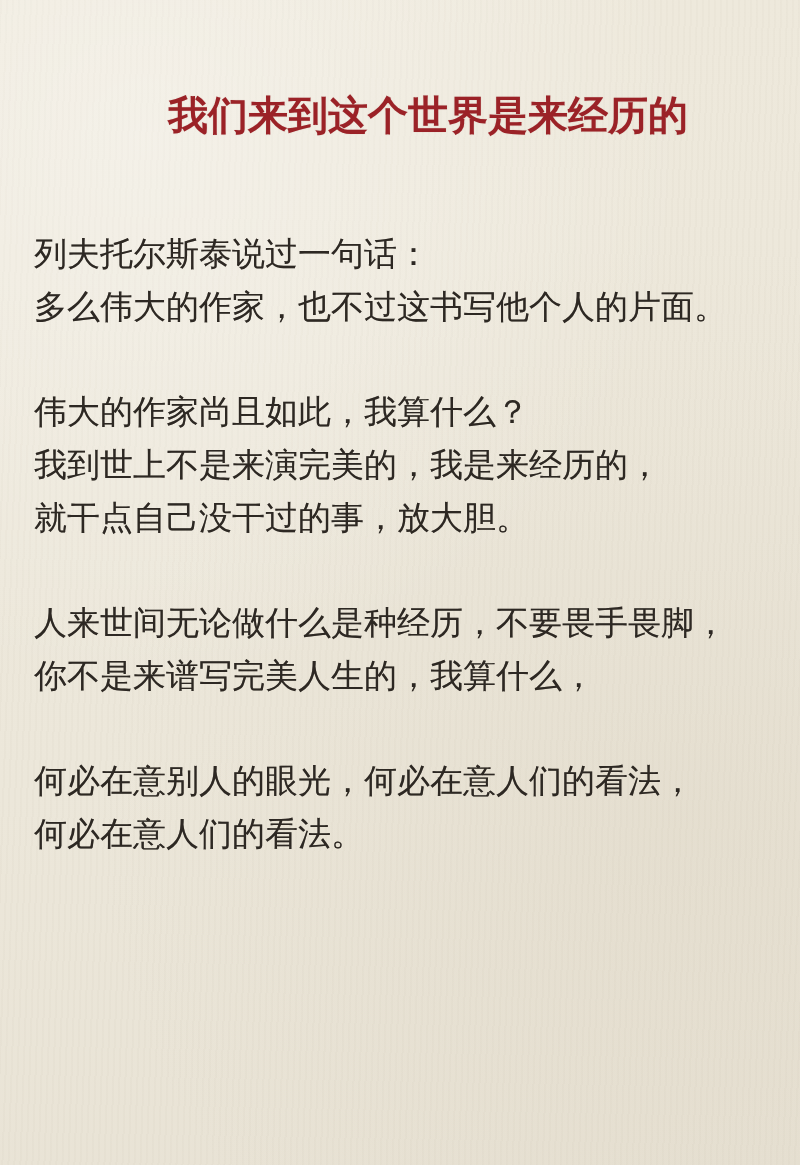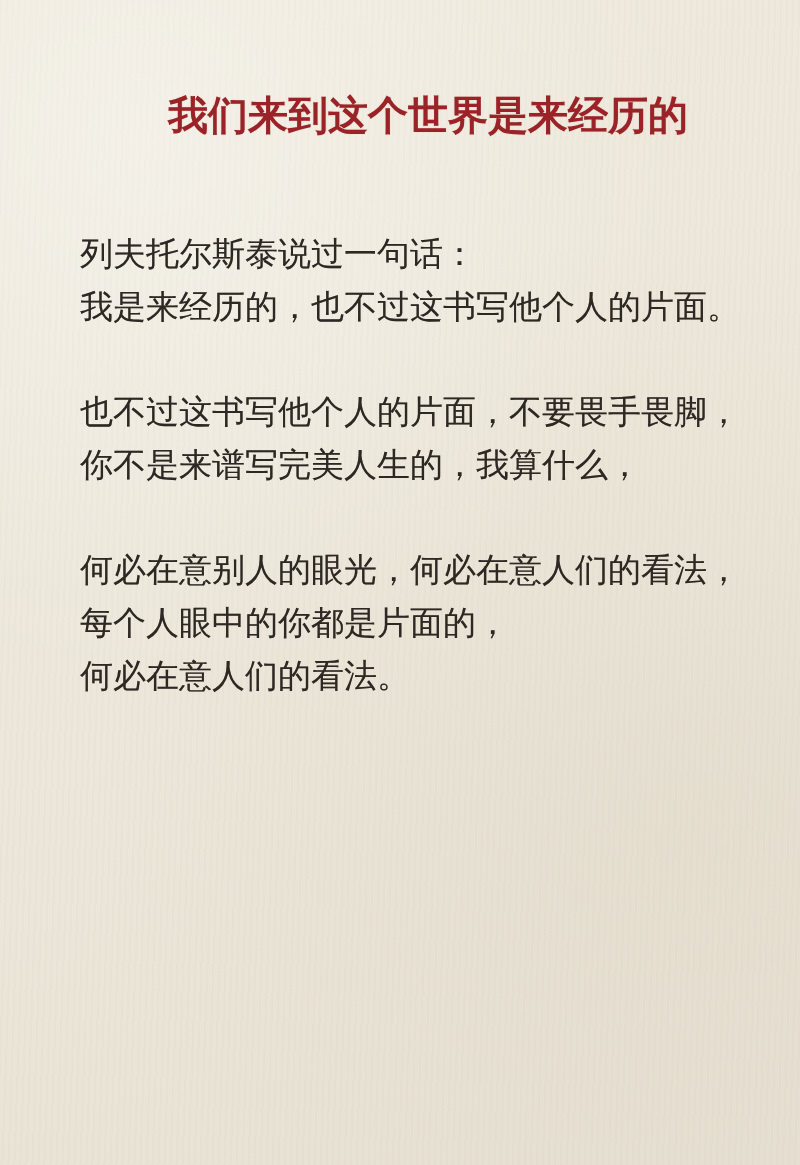--- a/index.html
+++ b/index.html
@@ -32,21 +32,21 @@
     font-size: 40px;
     line-height: 46px;
     font-weight: 700;
     letter-spacing: 0px;
     color: var(--accent);
     text-shadow: 0 0 1px rgba(120,20,25,0.25);
   }
 
   .body {
     margin-top: 89px;
-    padding-left: 80px;
+    padding-left: 34px;
     padding-right: 24px;
     color: var(--ink);
   }
 
   .para {
     margin-bottom: 52px;
   }
   .para:last-child { margin-bottom: 0; margin-top: 28px; }
 
   .line {
@@ -62,29 +62,33 @@
 <body>
 
 <div class="card">
 
   <h1 class="title">我们来到这个世界是来经历的</h1>
 
   <div class="body">
 
     <p class="para">
       <span class="line">列夫托尔斯泰说过一句话：</span>
-      <span class="line">我是来经历的，也不过这书写他个人的片面。</span>
+      <span class="line">多么伟大的作家，也不过这书写他个人的片面。</span>
     </p>
 
+    <p class="para">
+      <span class="line">伟大的作家尚且如此，我算什么？</span>
+      <span class="line">我到世上不是来演完美的，我是来经历的，</span>
+      <span class="line">就干点自己没干过的事，放大胆。</span>
+    </p>
 
     <p class="para">
-      <span class="line">也不过这书写他个人的片面，不要畏手畏脚，</span>
+      <span class="line">人来世间无论做什么是种经历，不要畏手畏脚，</span>
       <span class="line">你不是来谱写完美人生的，我算什么，</span>
     </p>
 
     <p class="para">
       <span class="line">何必在意别人的眼光，何必在意人们的看法，</span>
-      <span class="line">每个人眼中的你都是片面的，</span>
       <span class="line">何必在意人们的看法。</span>
     </p>
 
   </div>
 </div>
 
 </body></html>

